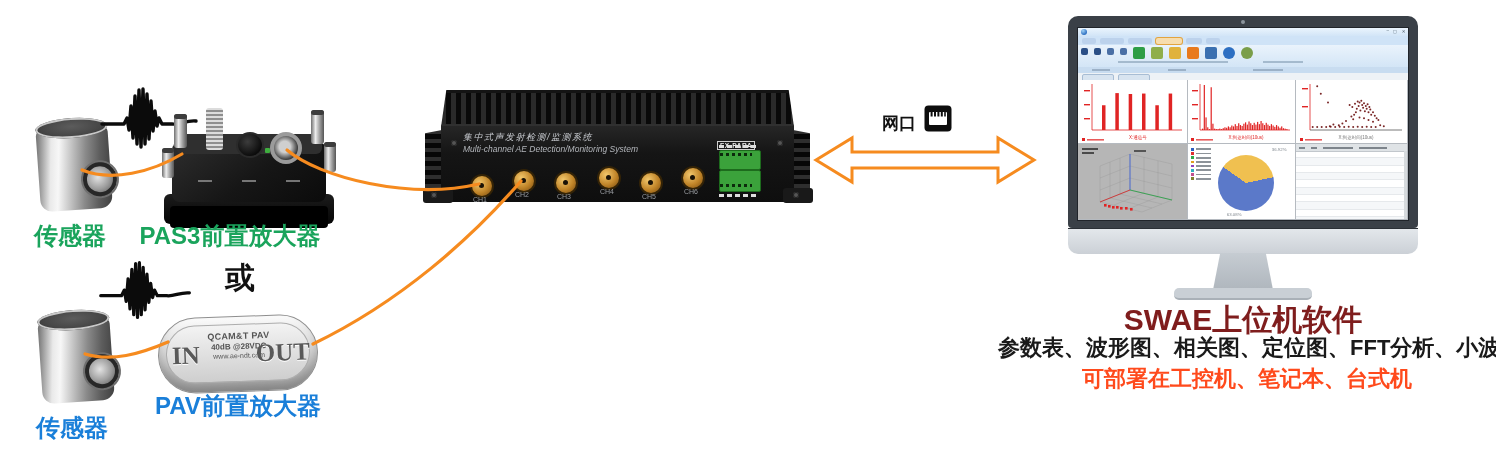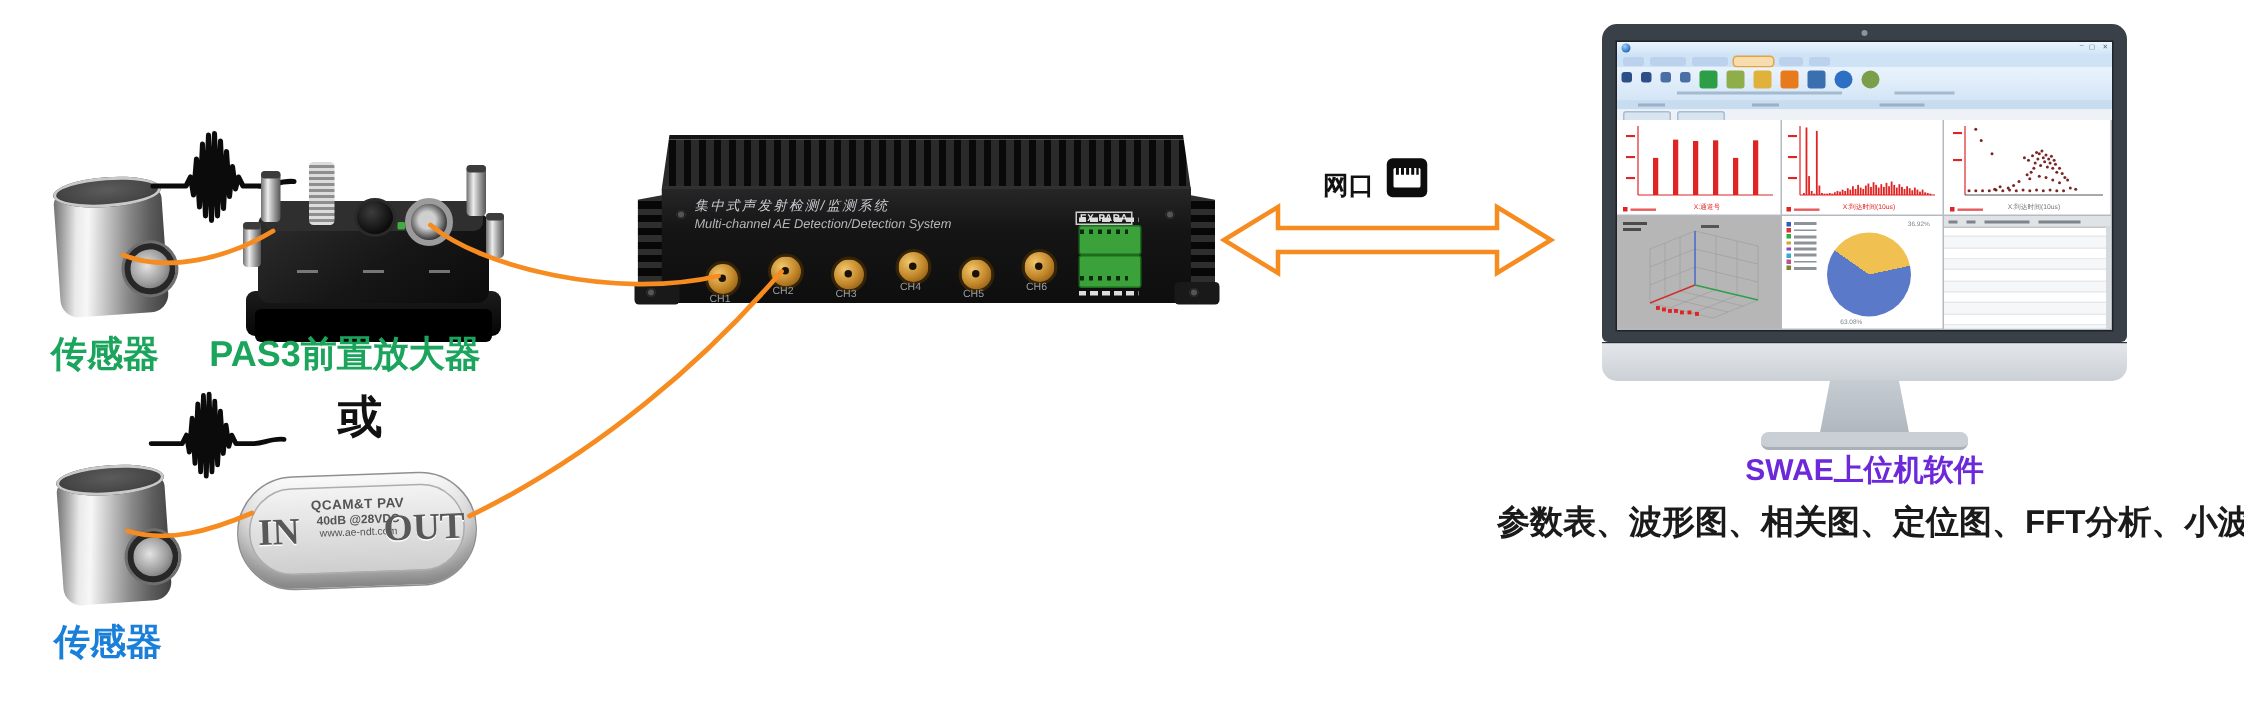--- a/index.html
+++ b/index.html
@@ -194,36 +194,37 @@
     <div class="pill"></div>
     <div class="face"></div>
     <span class="inout" style="left:14px;top:24px;">IN</span>
     <div class="brandbox">
       <div class="b1">QCAM&amp;T PAV</div>
       <div class="b2">40dB @28VDC</div>
       <div class="b3">www.ae-ndt.com</div>
     </div>
     <span class="inout" style="right:8px;top:24px;">OUT</span>
   </div>
+  <div class="abs lbl blue" style="left:128px;top:390px;width:220px;font-size:24px;">PAV前置放大器</div>
   <div class="abs lbl blue" style="left:16px;top:412px;width:112px;font-size:24px;">传感器</div>
 
   <div class="abs raem" style="left:425px;top:88px;">
     <div class="fins-top"></div>
     <div class="fin-l"></div>
     <div class="fin-r"></div>
     <div class="front"></div>
     <div class="tab" style="left:-2px;"></div>
     <div class="tab" style="left:358px;"></div>
     <div class="screw" style="left:26px;top:52px;"></div>
     <div class="screw" style="left:352px;top:52px;"></div>
     <div class="screw" style="left:6px;top:104px;"></div>
     <div class="screw" style="left:368px;top:104px;"></div>
     <div class="title">
       <div class="t-cn">集中式声发射检测/监测系统</div>
-      <div class="t-en">Multi-channel AE Detection/Detection System</div>
+      <div class="t-en">Multi-channel AE Detection/Monitoring System</div>
     </div>
     <div id="ch-row">
         <div class="sma" style="left: 45px; top: 86px;"></div>
         <div class="chlab" style="left: 40px; top: 108px;">CH1</div>
         <div class="sma" style="left: 87px; top: 81px;"></div>
         <div class="chlab" style="left: 82px; top: 103px;">CH2</div>
         <div class="sma" style="left: 129px; top: 83px;"></div>
         <div class="chlab" style="left: 124px; top: 105px;">CH3</div>
         <div class="sma" style="left: 172px; top: 78px;"></div>
         <div class="chlab" style="left: 167px; top: 100px;">CH4</div>
@@ -636,16 +637,17 @@
                 <span style="width: 44%;"></span>
                 <span style="width: 36%;"></span>
               </div>
             </div>
           <div class="vscroll"></div>
         </div>
       </div>
     </div>
   </div>
 
-  <div class="abs lbl" style="left:1068px;top:300px;width:350px;font-size:20px;color:#6d28d9;">SWAE上位机软件</div>
+  <div class="abs lbl" style="left:1068px;top:300px;width:350px;font-size:30px;color:#7f1d1d;">SWAE上位机软件</div>
   <div class="abs lbl" style="left:998px;top:333px;width:498px;font-size:22px;color:#1a1a1a;">参数表、波形图、相关图、定位图、FFT分析、小波分析</div>
+  <div class="abs lbl" style="left:998px;top:364px;width:498px;font-size:22px;color:#FF4A1C;">可部署在工控机、笔记本、台式机</div>
 
 </div>
 
 </body></html>

